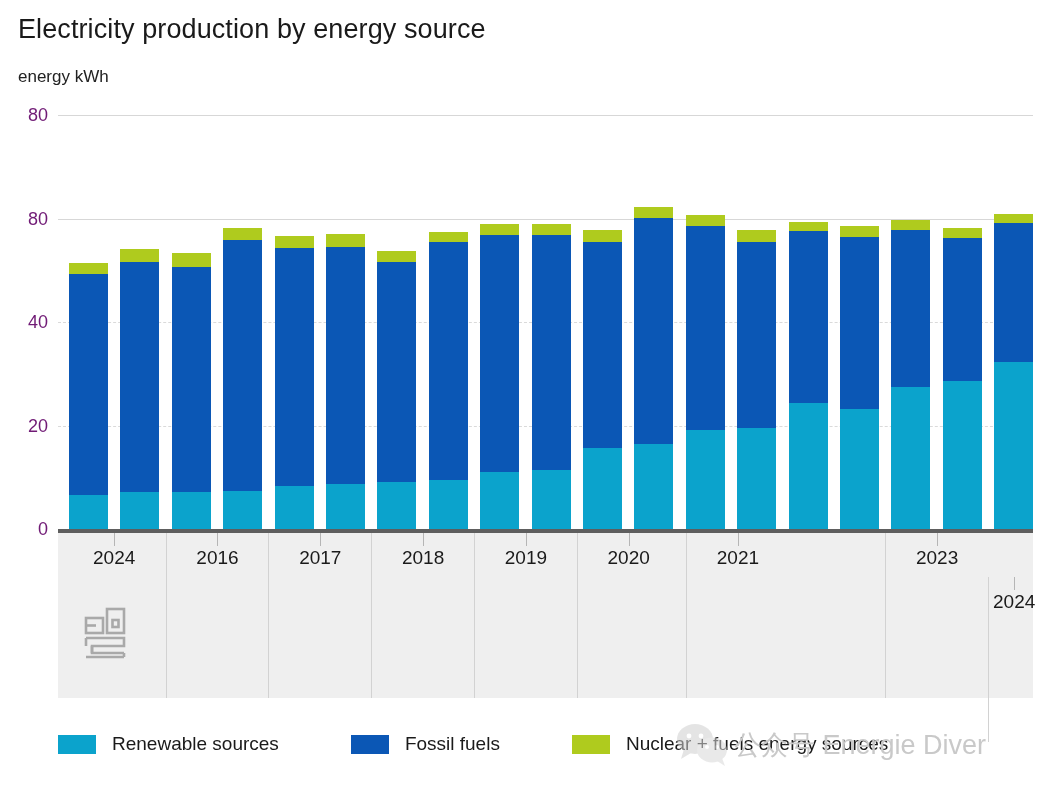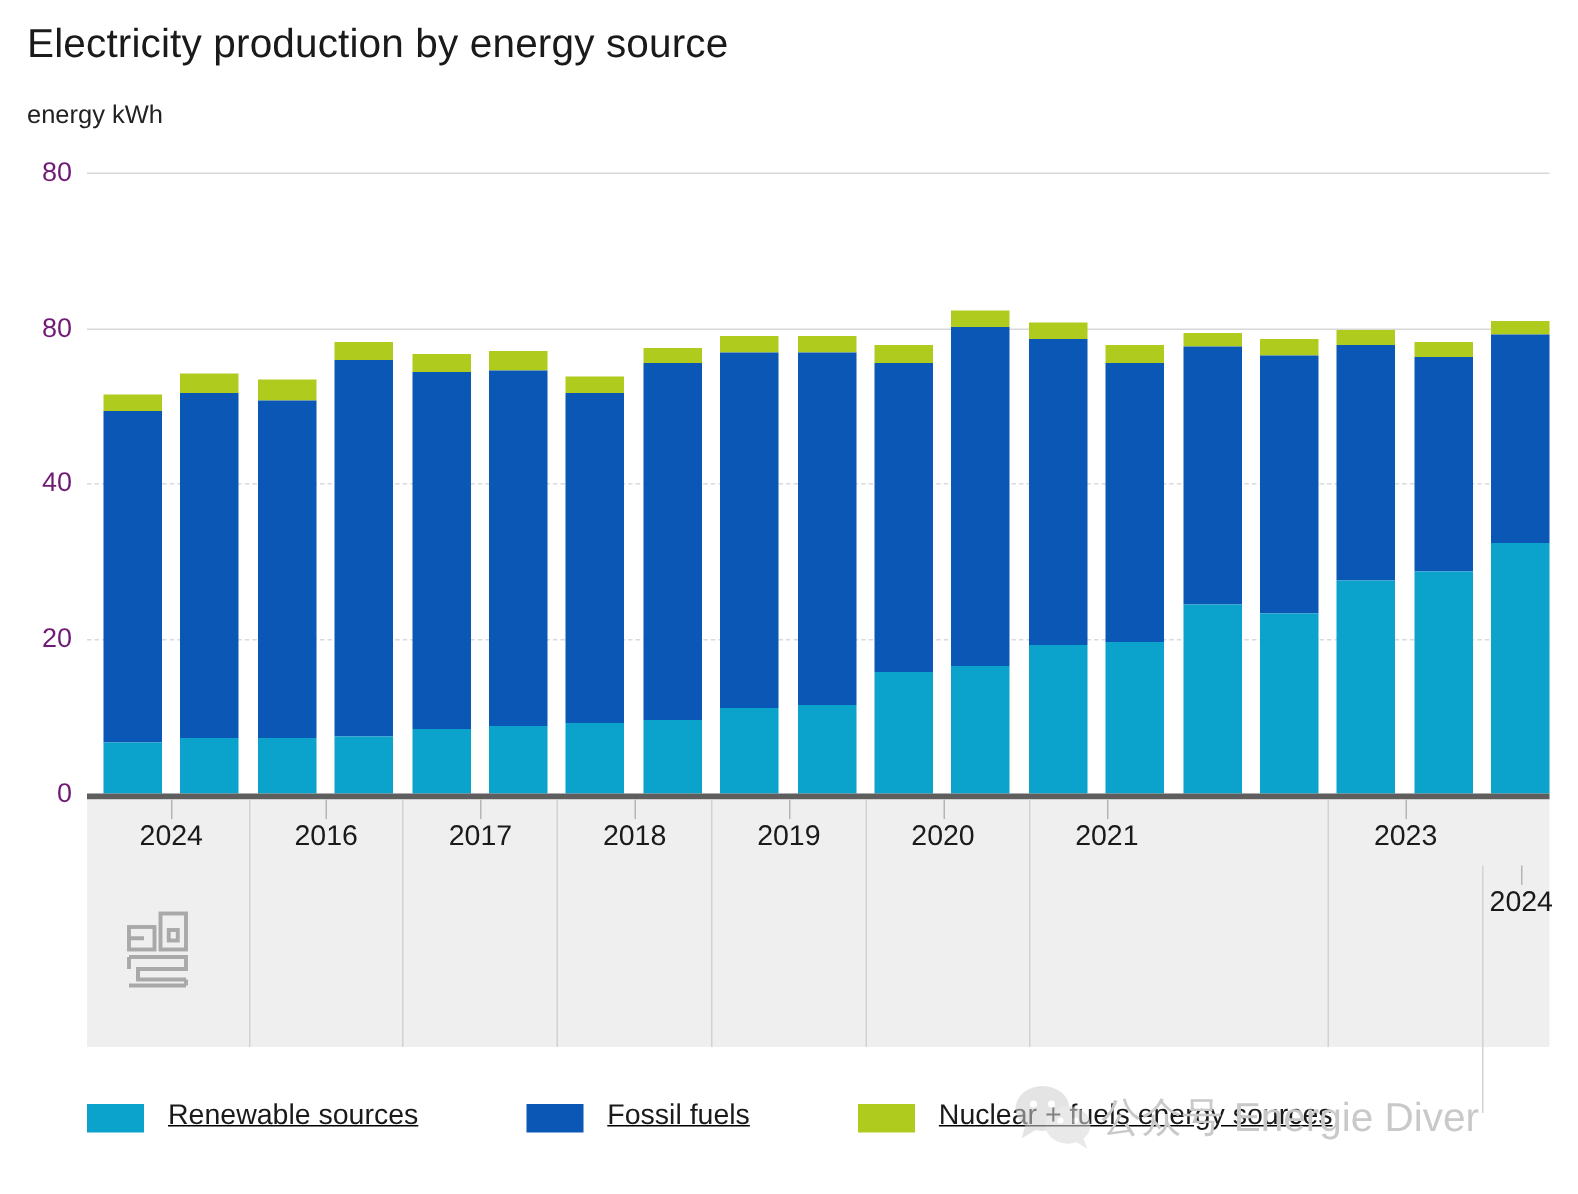--- a/index.html
+++ b/index.html
@@ -94,21 +94,21 @@
   #cbs-logo {
     position: absolute; left: 25px; top: 72px;
     width: 46px; height: 56px;
   }
 
   
   #legend {
     position: absolute; left: 58px; top: 733px;
     display: flex; align-items: center;
   }
-  .legend-item { display: flex; align-items: flex-end; margin-right: 72px; text-decoration: underline; }
+  .legend-item { display: flex; align-items: center; margin-right: 72px; }
   .legend-swatch {
     width: 38px; height: 19px; margin-right: 16px; flex: none;
   }
   .legend-label { font-size: 19px; color: #1a1a1a; white-space: nowrap; }
 
   
   #watermark {
     position: absolute; left: 676px; top: 722px;
     display: flex; align-items: center;
     pointer-events: none; user-select: none;

